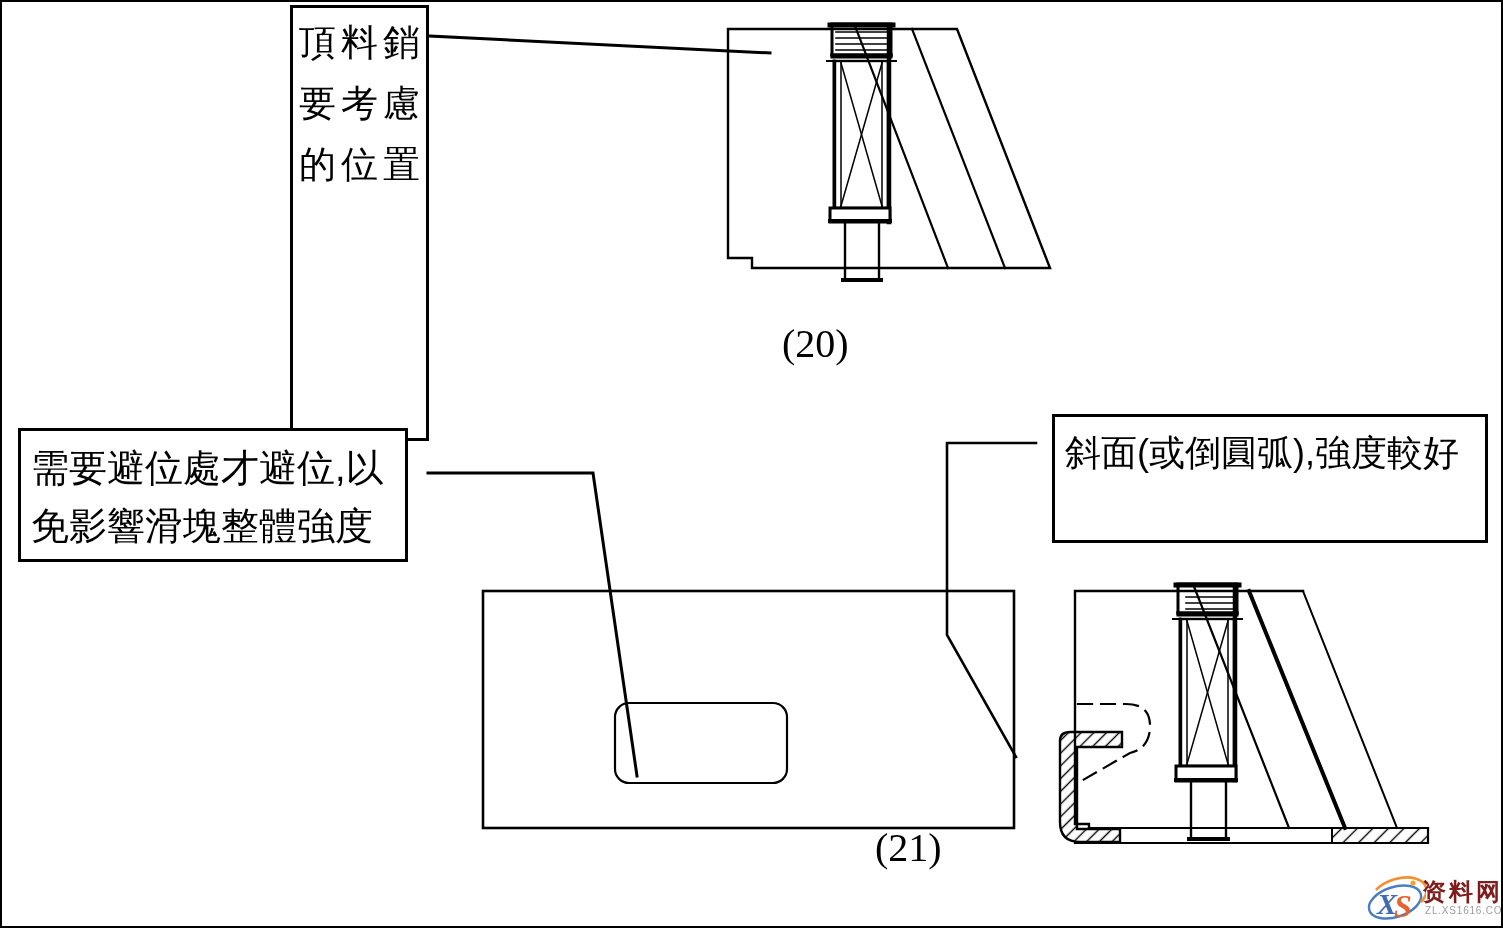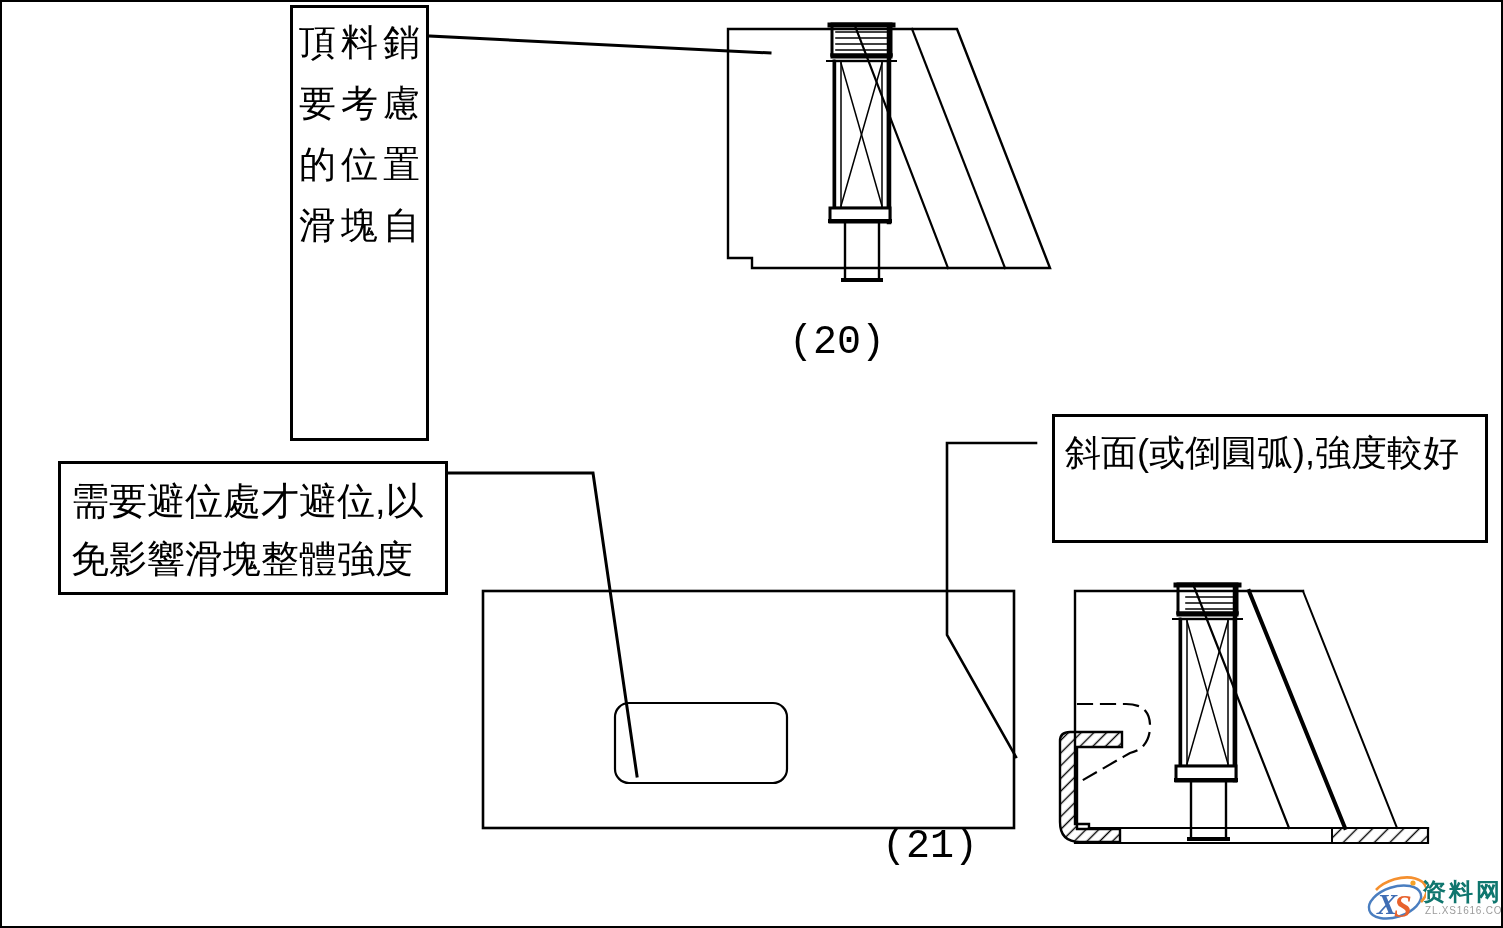--- a/index.html
+++ b/index.html
@@ -8,34 +8,34 @@
     font-family:"Liberation Sans", sans-serif;color:#000;overflow:hidden;
   }
   .frame{position:absolute;inset:0;border:2px solid #000;pointer-events:none;}
   .drawing-layer{position:absolute;left:0;top:0;width:1503px;height:928px;}
   .callout{
     position:absolute;border:3px solid #000;background:#fff;box-sizing:border-box;
   }
   .callout .ln{white-space:nowrap;}
   .box1{left:271px;top:5px;width:139px;height:436px;padding:4px 0 0 6px;
         font-size:37px;line-height:61px;letter-spacing:5px;margin-left:19px;}
-  .box2{left:18px;top:461px;width:390px;height:134px;padding:8px 0 0 10px;
-        font-size:38px;line-height:58px;margin-left:40px;}
+  .box2{left:18px;top:428px;width:390px;height:134px;padding:8px 0 0 10px;
+        font-size:38px;line-height:58px;}
   .box3{left:1052px;top:414px;width:436px;height:129px;padding:7px 16px 0 10px;
         font-size:36px;line-height:57px;}
   .fig-label{
-    position:absolute;font-family:Liberation Mono, monospace;font-size:40px;
-    text-align:center;width:110px;
+    position:absolute;font-family:Liberation Serif, serif;font-size:40px;
+    text-align:left;width:110px;
   }
   .fig20{left:782px;top:320px;}
   .fig21{left:875px;top:824px;}
   .watermark{position:absolute;left:1364px;top:872px;width:139px;height:56px;}
   .wm-svg{position:absolute;left:0;top:0;}
   .wm-name{position:absolute;left:58px;top:4px;font-size:24px;font-weight:bold;
-           color:#0f766e;letter-spacing:3px;white-space:nowrap;}
+           color:#7f1d1d;letter-spacing:3px;white-space:nowrap;}
   .wm-url{position:absolute;left:61px;top:33px;font-size:10px;color:#9c9c9c;
           letter-spacing:0.8px;white-space:nowrap;}
 </style>
 </head>
 <body>
 
 <div class="page">
   <div class="frame"></div>
 
   <svg class="drawing-layer" width="1503" height="928" viewBox="0 0 1503 928" fill="none" stroke="#000" stroke-linecap="square">
@@ -131,21 +131,20 @@
       <line x1="1191" y1="781" x2="1191" y2="839" stroke-width="2.4"></line>
       <line x1="1226" y1="781" x2="1226" y2="839" stroke-width="2.4"></line>
       <line x1="1189" y1="839" x2="1228" y2="839" stroke-width="4"></line>
     </g>
   </svg>
 
   <div class="callout box1">
     <div class="ln">頂料銷</div>
     <div class="ln">要考慮</div>
     <div class="ln">的位置</div>
-    <div class="ln">滑塊自</div>
   </div>
 
   <div class="callout box2">
     <div class="ln">需要避位處才避位,以</div>
     <div class="ln">免影響滑塊整體強度</div>
   </div>
 
   <div class="callout box3">
     <div class="ln">斜面(或倒圓弧),強度較好</div>
   </div>

